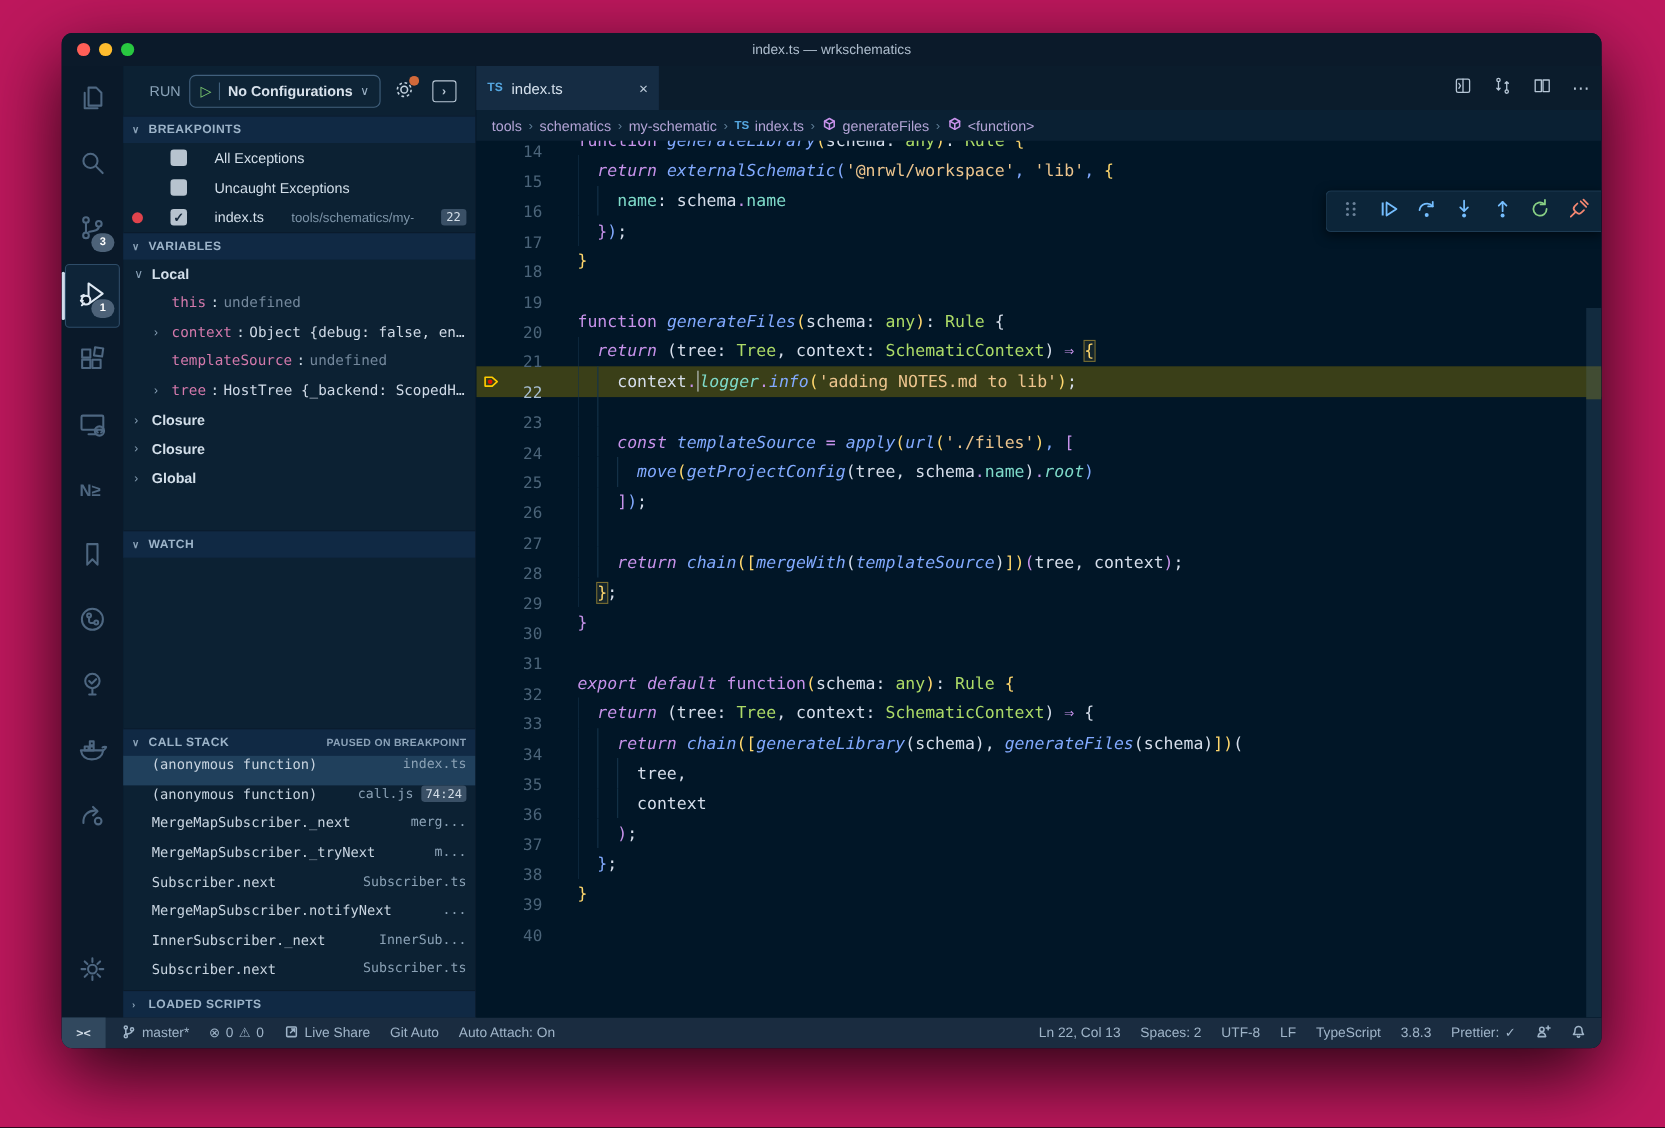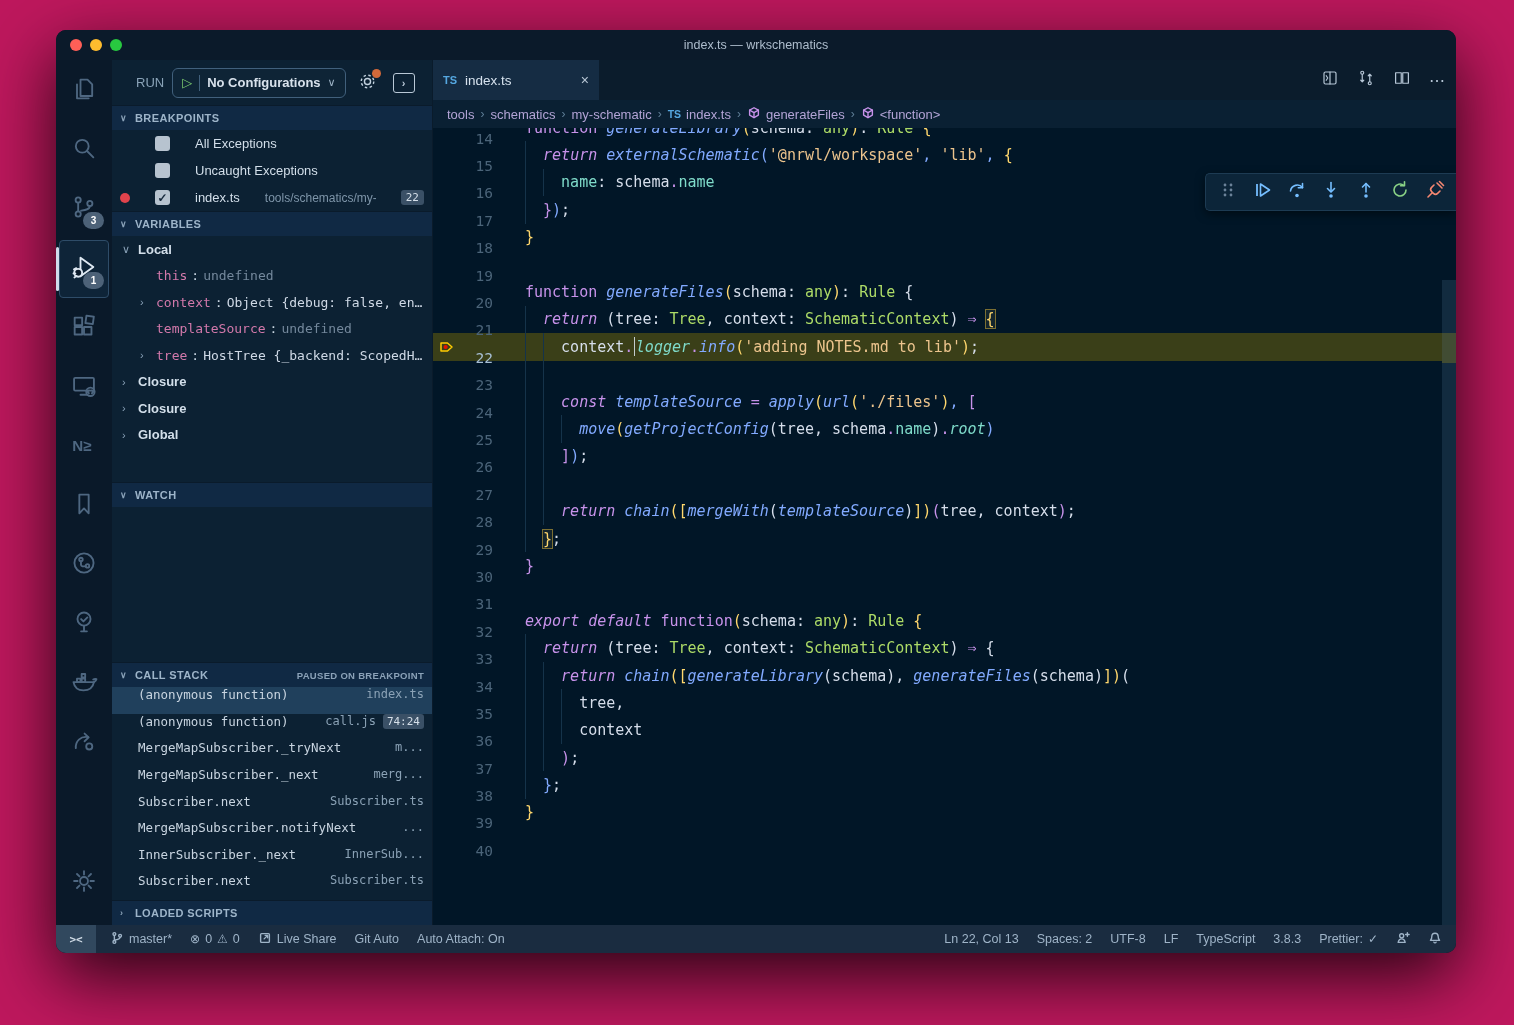--- a/index.html
+++ b/index.html
@@ -341,26 +341,26 @@
             <div class="cs-row selected">
               <span class="cs-name">(anonymous function)</span>
               <span class="cs-file">index.ts</span>
             </div>
             <div class="cs-row">
               <span class="cs-name">(anonymous function)</span>
               <span class="cs-file">call.js</span>
               <span class="cs-badge">74:24</span>
             </div>
             <div class="cs-row">
+              <span class="cs-name">MergeMapSubscriber._next</span>
+              <span class="cs-file">merg...</span>
+            </div>
+            <div class="cs-row">
               <span class="cs-name">MergeMapSubscriber._tryNext</span>
               <span class="cs-file">m...</span>
-            </div>
-            <div class="cs-row">
-              <span class="cs-name">MergeMapSubscriber._next</span>
-              <span class="cs-file">merg...</span>
             </div>
             <div class="cs-row">
               <span class="cs-name">Subscriber.next</span>
               <span class="cs-file">Subscriber.ts</span>
             </div>
             <div class="cs-row">
               <span class="cs-name">MergeMapSubscriber.notifyNext</span>
               <span class="cs-file">...</span>
             </div>
             <div class="cs-row">

